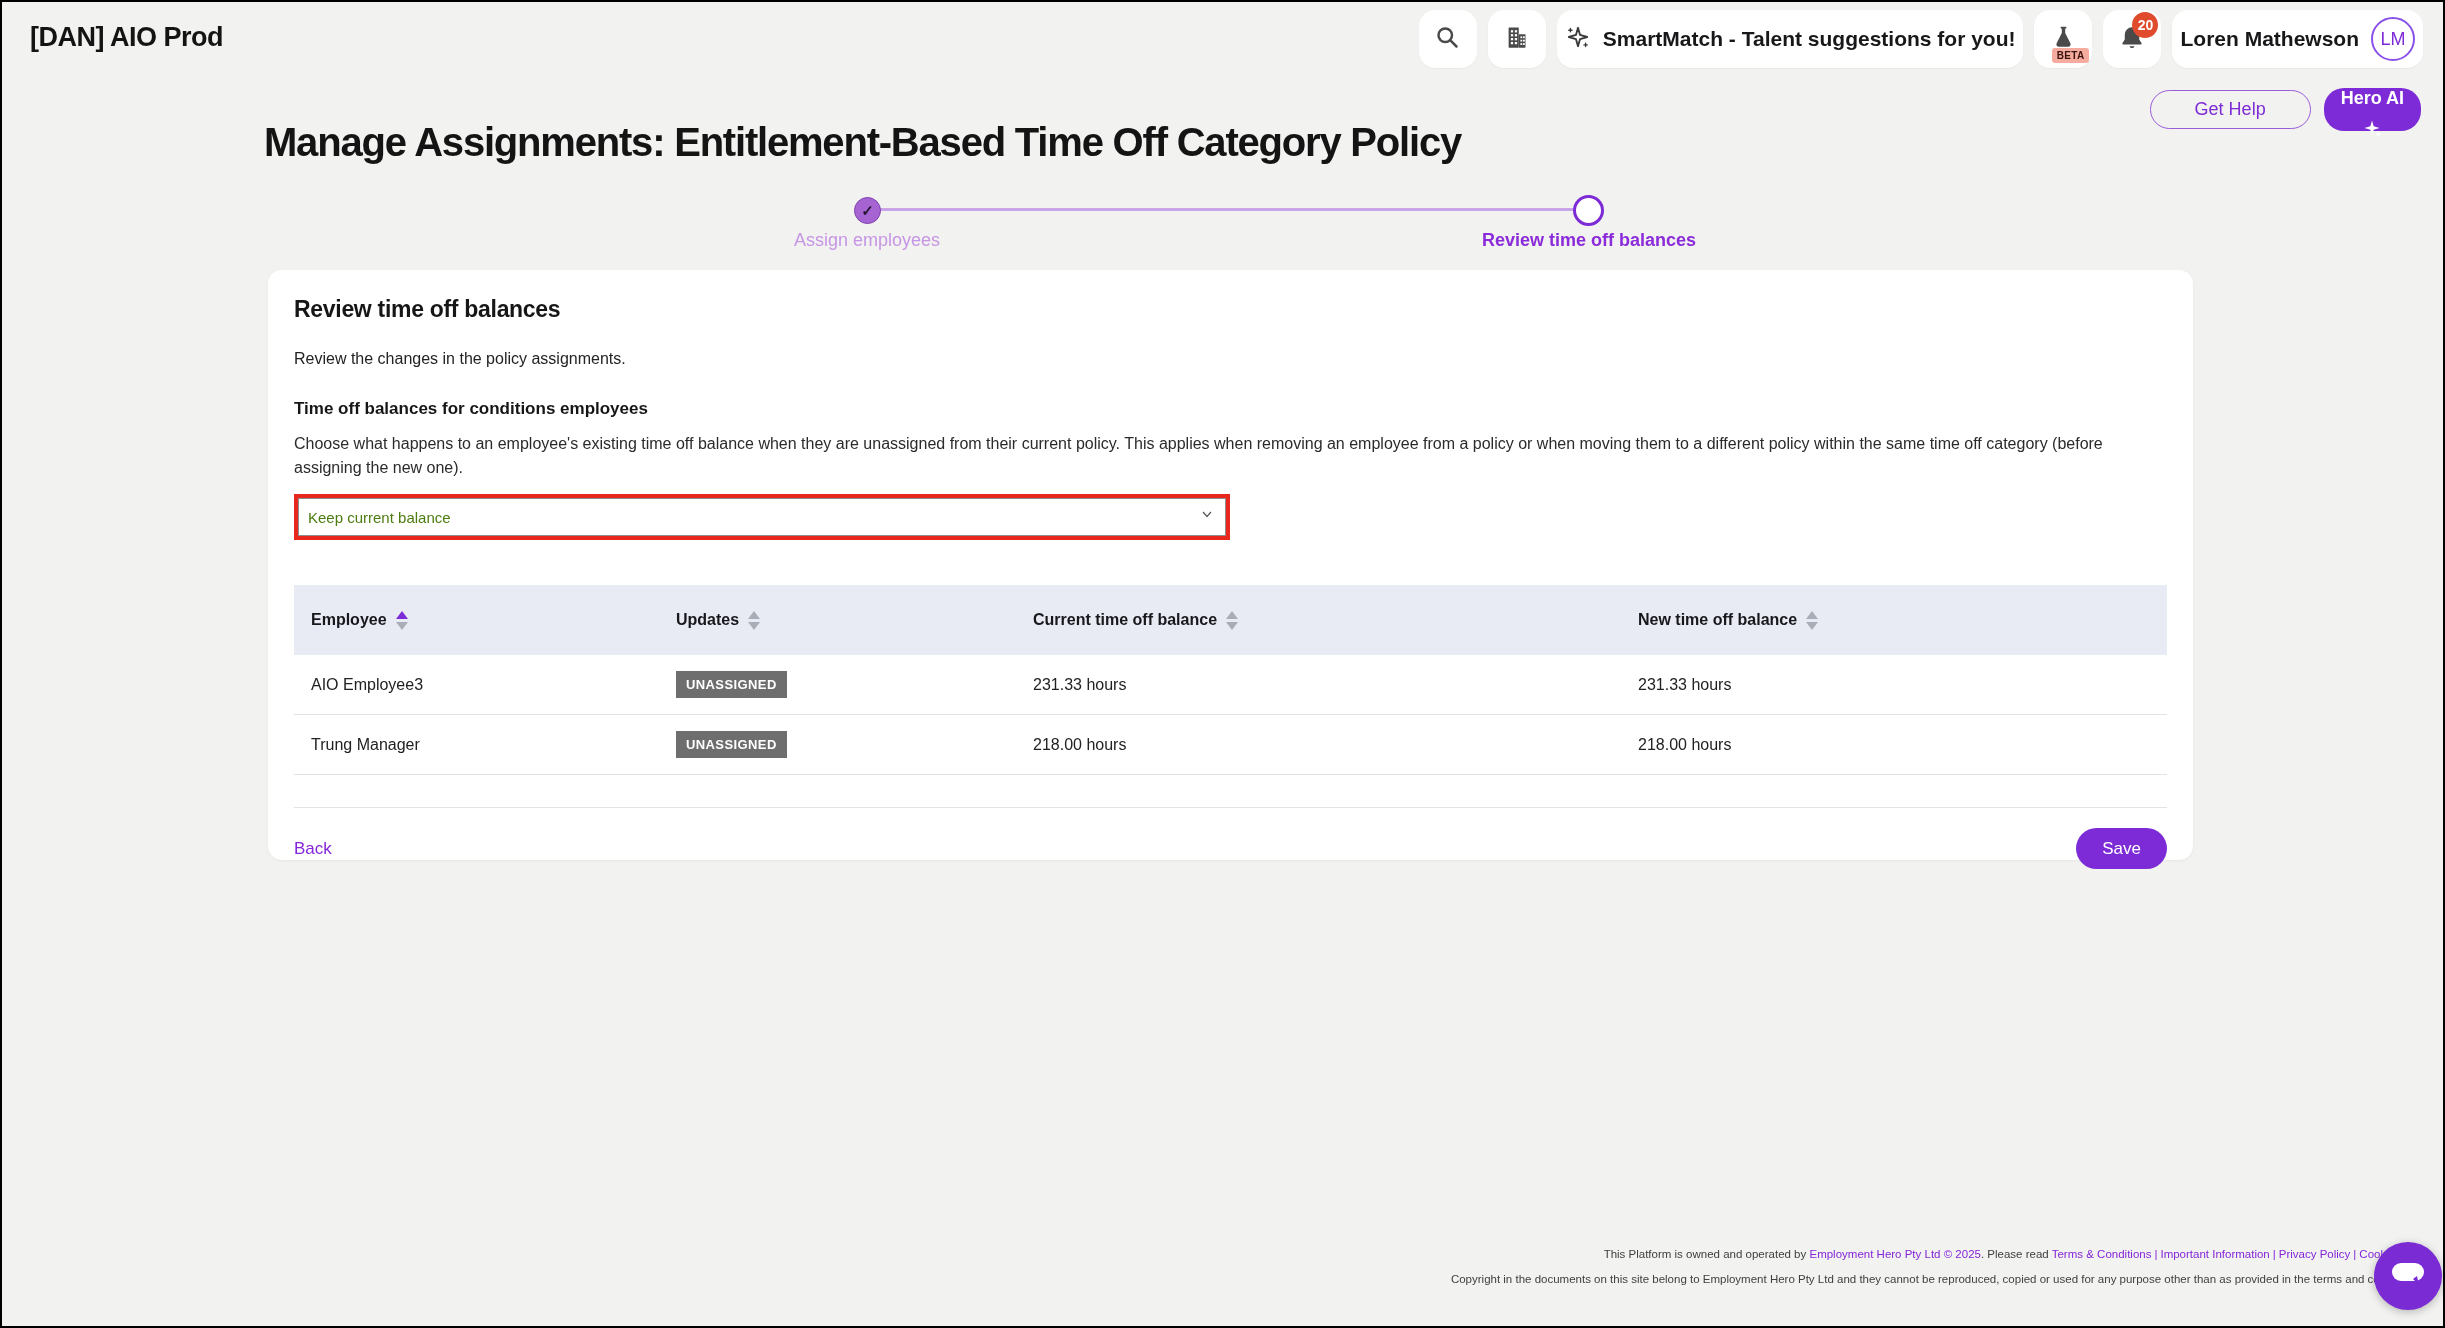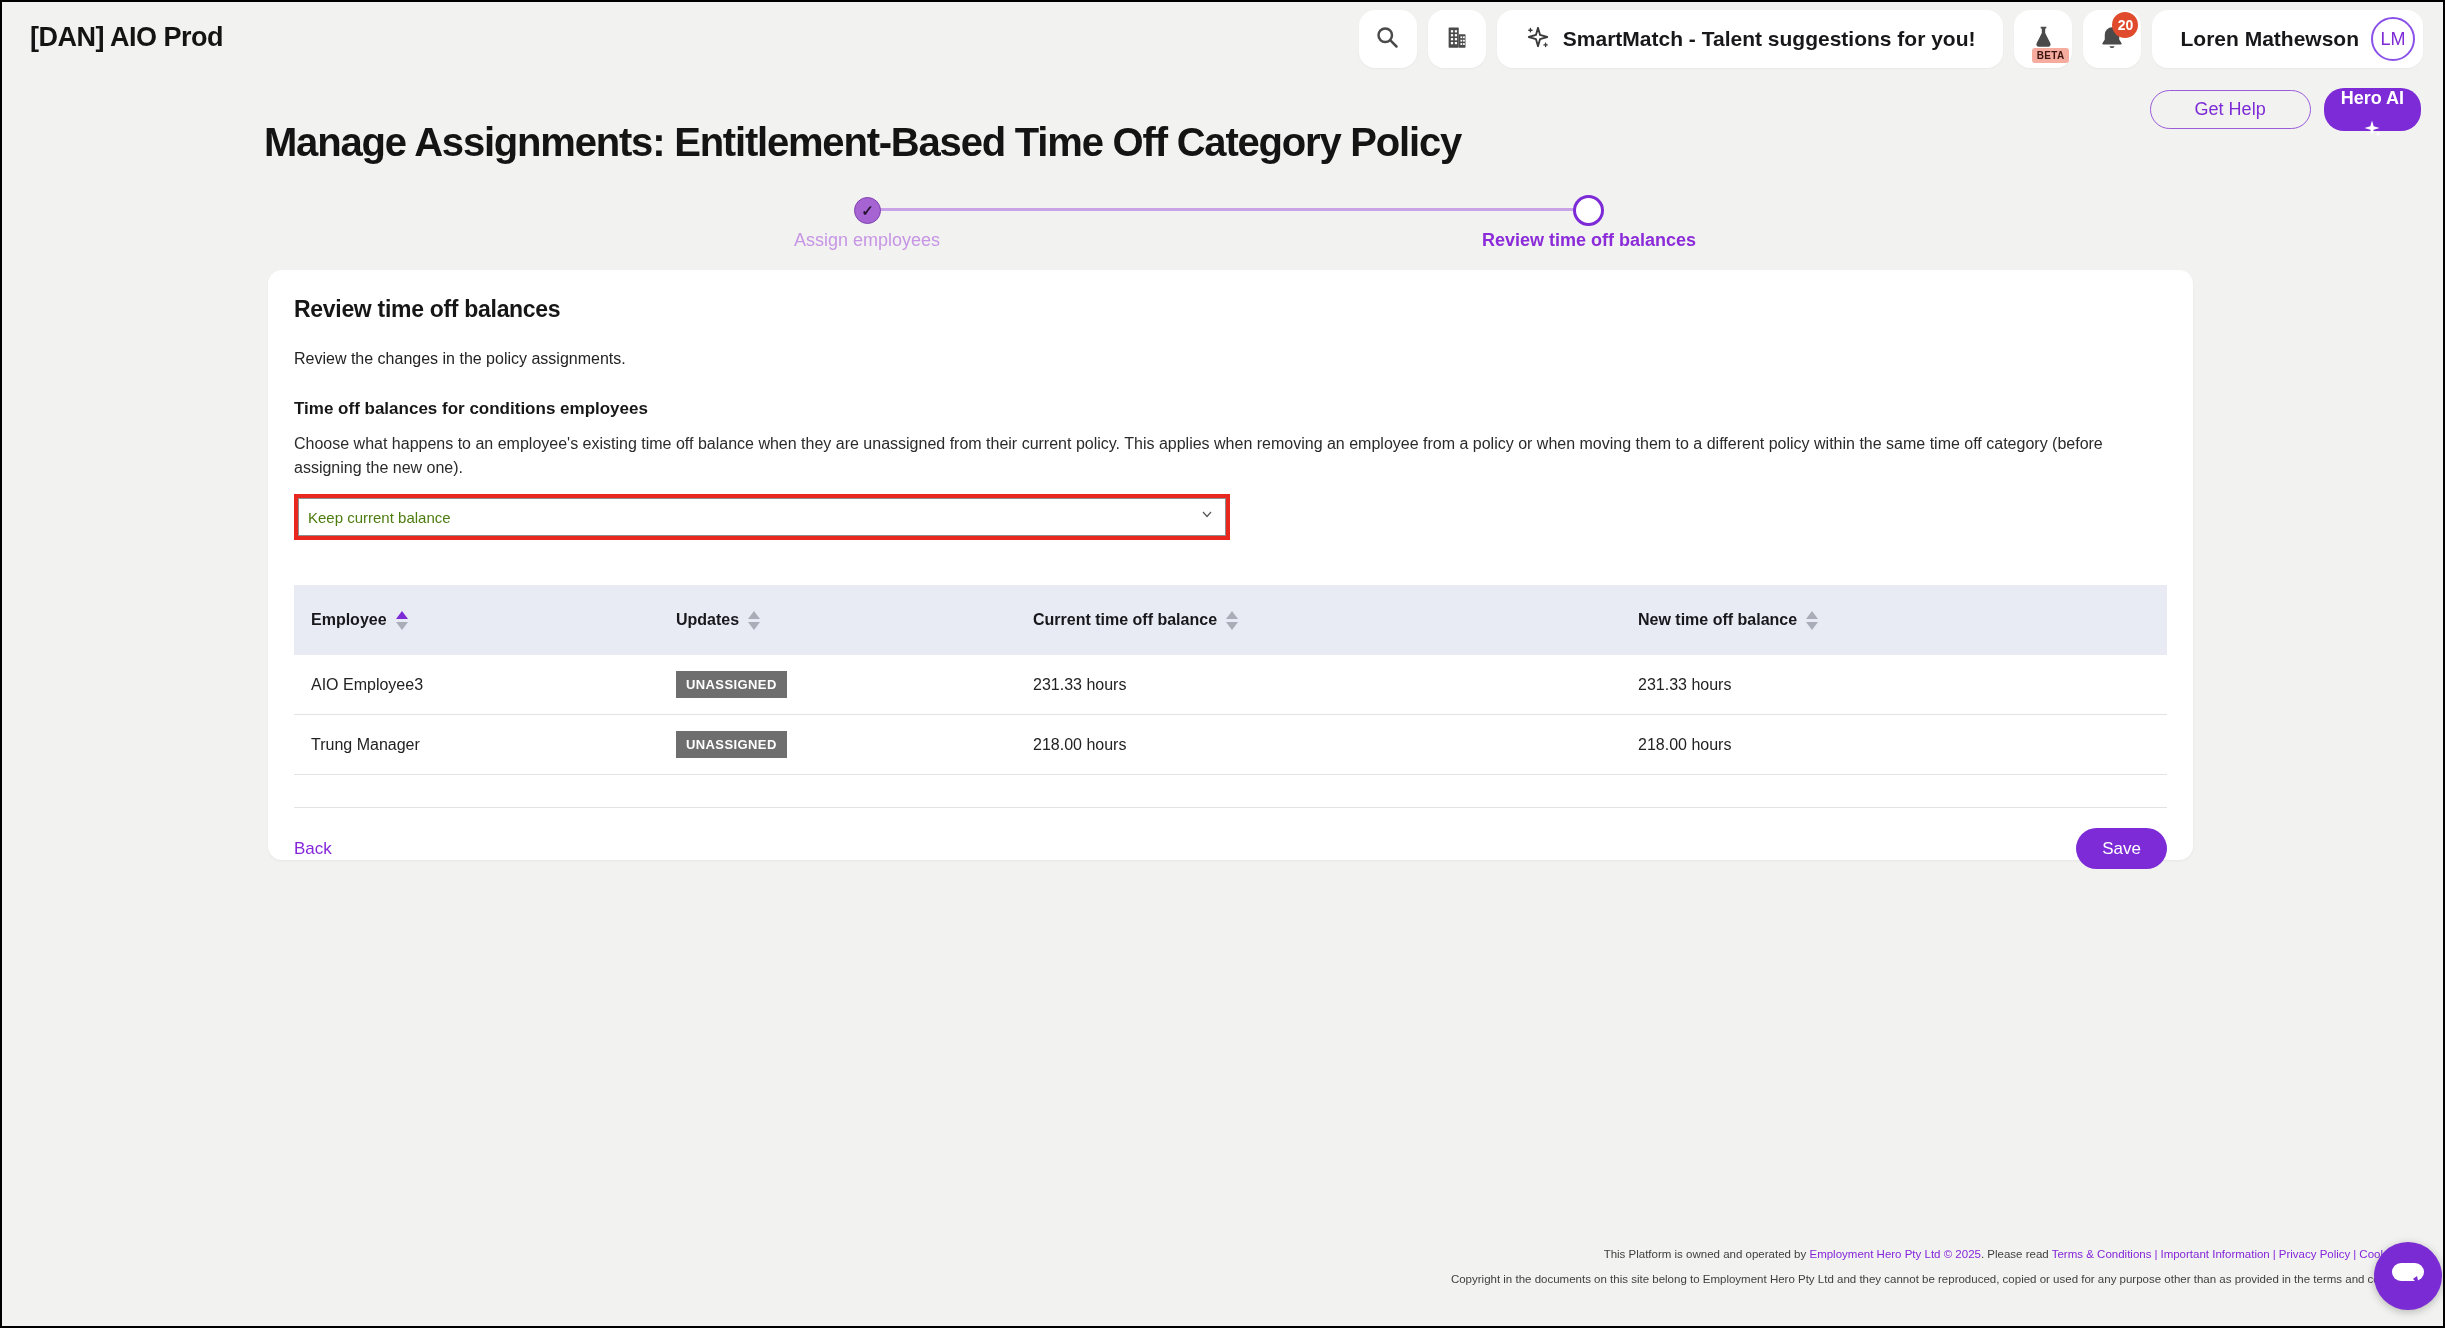--- a/index.html
+++ b/index.html
@@ -9,21 +9,21 @@
           border:2px solid #000; overflow:hidden; }
 
   
   .topbar { position:absolute; top:0; left:0; right:0; height:72px; }
   .app-title { position:absolute; left:28px; top:20px; font-size:27px; font-weight:800; letter-spacing:-0.5px; color:#141414; }
   .top-right { position:absolute; right:20px; top:8px; display:flex; align-items:center; gap:11px; }
   .icon-btn { position:relative; width:58px; height:58px; background:#fff; border:none; border-radius:16px;
               display:flex; align-items:center; justify-content:center; cursor:pointer;
               box-shadow:0 1px 2px rgba(0,0,0,0.04); }
   .pill-btn { height:58px; background:#fff; border:none; border-radius:16px; display:flex; align-items:center;
-              gap:12px; padding:0 28px; font-size:21px; font-weight:700; color:#18181b; cursor:pointer;
+              gap:12px; padding:0 8px; font-size:21px; font-weight:700; color:#18181b; cursor:pointer;
               box-shadow:0 1px 2px rgba(0,0,0,0.04); font-family:"Liberation Sans", sans-serif; }
   .beta-badge { position:absolute; right:3px; bottom:5px; background:#f5ac9f; color:#3c1410;
                 font-size:10px; font-weight:800; padding:2px 5px; border-radius:3px; letter-spacing:0.3px; }
   .count-badge { position:absolute; right:3px; top:2px; min-width:26px; height:26px; background:#e04b2d; color:#fff;
                  font-size:14px; font-weight:800; border-radius:13px; display:flex; align-items:center; justify-content:center; padding:10px 4px; }
   .avatar { width:44px; height:44px; border-radius:50%; border:2px solid #8a52e8; color:#7d2bd6;
             display:flex; align-items:center; justify-content:center; font-size:18px; font-weight:500; background:#fff; }
 
   
   .help-row { position:absolute; top:86px; right:22px; display:flex; align-items:center; gap:13px; }

